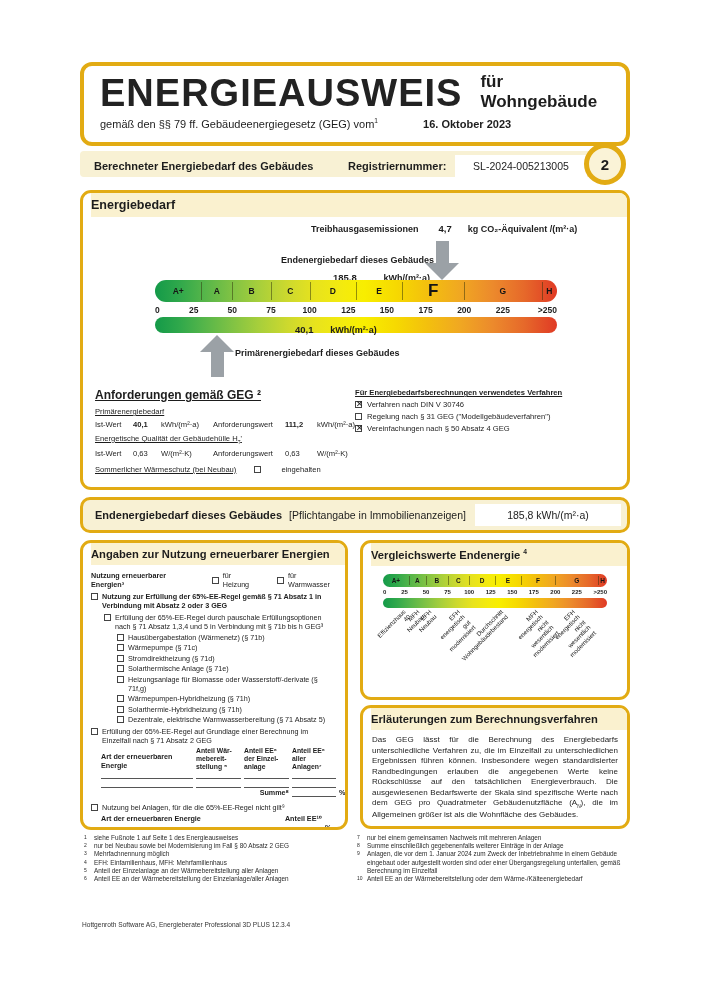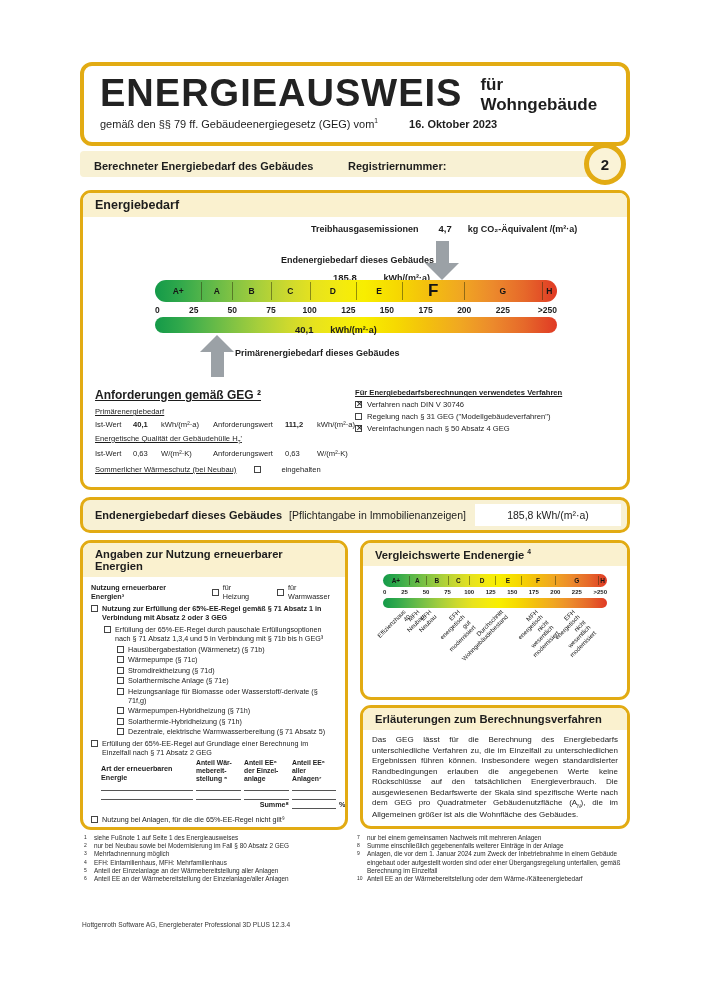--- a/index.html
+++ b/index.html
@@ -3,41 +3,41 @@
 <meta charset="utf-8">
 <style>
   * { margin:0; padding:0; box-sizing:border-box; }
   html,body { background:#ffffff; }
   body { font-family:"Liberation Sans","DejaVu Sans",sans-serif; color:#1d1d1d; }
   .page { position:relative; width:707px; height:1000px; background:#fff; overflow:hidden; }
 
   
   .hd-box { position:absolute; left:80px; top:62px; width:550px; height:84px;
             border:4px solid #E2AB13; border-radius:12px; background:#fff; padding:6px 16px 0 16px; }
-  .hd-title-row { display:flex; align-items:flex-end; }
+  .hd-title-row { display:flex; align-items:flex-start; }
   .hd-title { font-size:38px; font-weight:bold; letter-spacing:1px; color:#222; }
   .hd-sub { font-size:17px; font-weight:bold; margin-left:18px; }
   .hd-law { font-size:11px; margin-top:2px; }
   .hd-law sup { font-size:7px; }
-  .hd-date { font-weight:bold; margin-left:28px; }
+  .hd-date { font-weight:bold; margin-left:42px; }
 
   
   .reg-bar { position:absolute; left:80px; top:151px; width:532px; height:26px;
              background:#F8F1D4; border-radius:4px; }
   .reg-label { position:absolute; left:14px; top:9px; font-size:11px; font-weight:bold; }
   .reg-num-label { position:absolute; left:268px; top:9px; font-size:11px; font-weight:bold; }
   .reg-value-box { position:absolute; left:375px; top:4px; width:132px; height:22px; background:#fff;
                    display:flex; align-items:center; justify-content:center; font-size:10.5px; }
   .page-circle { position:absolute; left:584px; top:143px; width:42px; height:42px; border-radius:50%;
                  background:#FAF3D7; border:5px solid #E2AB13; display:flex; align-items:center;
                  justify-content:center; font-size:15px; font-weight:bold; }
 
   
   .panel { position:absolute; border:3px solid #E2AB13; border-radius:11px; background:#fff; overflow:hidden; }
-  .panel-head { background:#FAF1CF; font-weight:bold; padding:5px 12px; }
+  .panel-head { background:#FAF1CF; font-weight:bold; padding:5px 0;margin-left:8px; }
 
   
   .ep { left:80px; top:190px; width:550px; height:300px; }
   .ep-head { font-size:12.5px; }
   .ep-content { position:relative; height:268px; }
   .ghg-row { position:absolute; left:228px; top:6px; display:flex; align-items:baseline; font-size:9px; }
   .ghg-row .v { font-weight:bold; font-size:9.5px; margin-left:20px; }
   .ghg-row .u { margin-left:16px; font-weight:bold; }
   .ghg-row .l { font-weight:bold; }
   .end-label { position:absolute; left:198px; top:38px; font-size:9px; font-weight:bold; }
@@ -161,20 +161,21 @@
     </div>
     <div class="hd-law">
       <span>gemäß den §§ 79 ff. Gebäudeenergiegesetz (GEG) vom</span><sup class="s">1</sup>
       <span class="hd-date">16. Oktober 2023</span>
     </div>
   </div>
 
   <div class="reg-bar">
     <span class="reg-label">Berechneter Energiebedarf des Gebäudes</span>
     <span class="reg-num-label">Registriernummer:</span>
+    <span class="reg-value-box">SL-2024-005213005</span>
   </div>
   <div class="page-circle">2</div>
 
   <div class="panel ep">
     <div class="panel-head ep-head">Energiebedarf</div>
     <div class="ep-content">
       <div class="ghg-row">
         <span class="l">Treibhausgasemissionen</span>
         <span class="v">4,7</span>
         <span class="u">kg CO₂-Äquivalent /(m²·a)</span>

